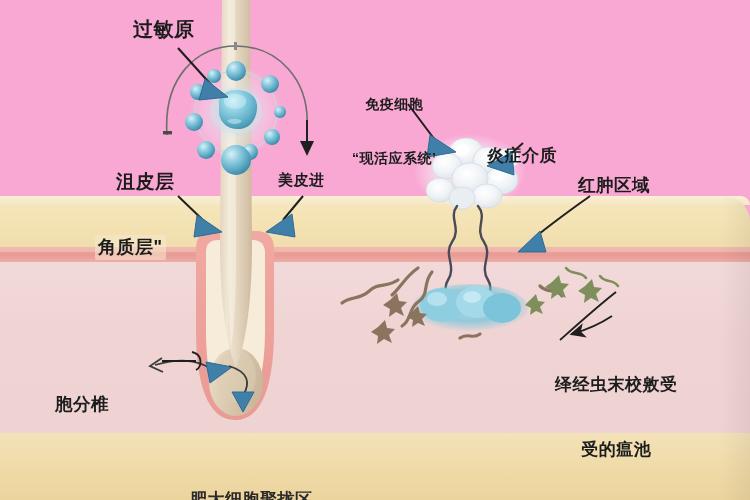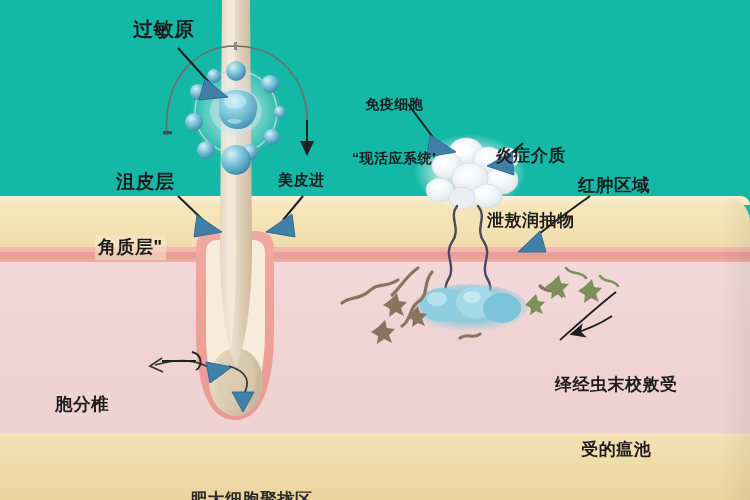--- a/index.html
+++ b/index.html
@@ -2,21 +2,21 @@
 <html><head>
 <meta charset="utf-8">
 <title>Skin Allergy Illustration</title>
 <style>
   html,body{margin:0;padding:0;}
   body{
     width:750px;height:500px;overflow:hidden;
     font-family:"Liberation Sans","DejaVu Sans",sans-serif;
     background:#ffffff;
   }
-  #stage{position:relative;width:750px;height:500px;overflow:hidden;background:#14b8a6;}
+  #stage{position:relative;width:750px;height:500px;overflow:hidden;background:#f9a8d4;}
 
   #skin-block{
     position:absolute;left:0;top:196px;width:750px;height:304px;
   }
   
   #epidermis{
     position:absolute;left:0;top:0;width:750px;height:56px;
     background:linear-gradient(180deg,#f6e7bf 0%,#f4e3b4 45%,#f0dcad 100%);
     border-radius:0 26px 0 0;
   }
@@ -316,21 +316,20 @@
 
   <div class="lbl" id="label-stratum">角质层"</div>
 
   <div class="lbl center" id="label-immune">
     <div>免疫细胞</div>
     <div>“现活应系统’</div>
   </div>
 
   <div class="lbl" id="label-mediator">
     <div>炎症介质</div>
-    <div>泄敖润抽物</div>
   </div>
 
   <div class="lbl" id="label-redzone">红肿区域</div>
 
   <div class="lbl center" id="label-nerve">
     <div>绎经虫末校敫受</div>
     <div>受的瘟池</div>
   </div>
 
   <div class="lbl" id="label-mastcell">

